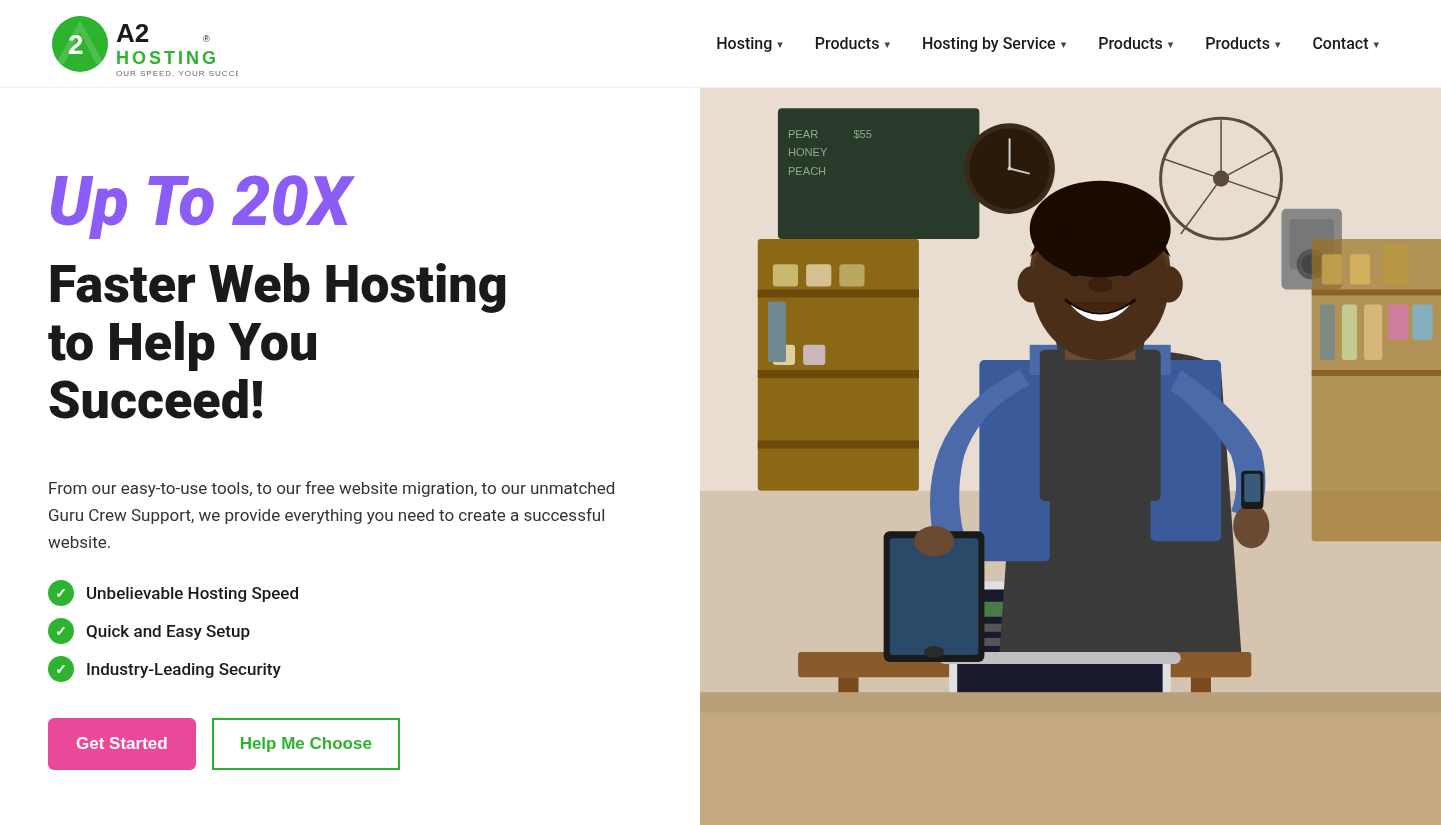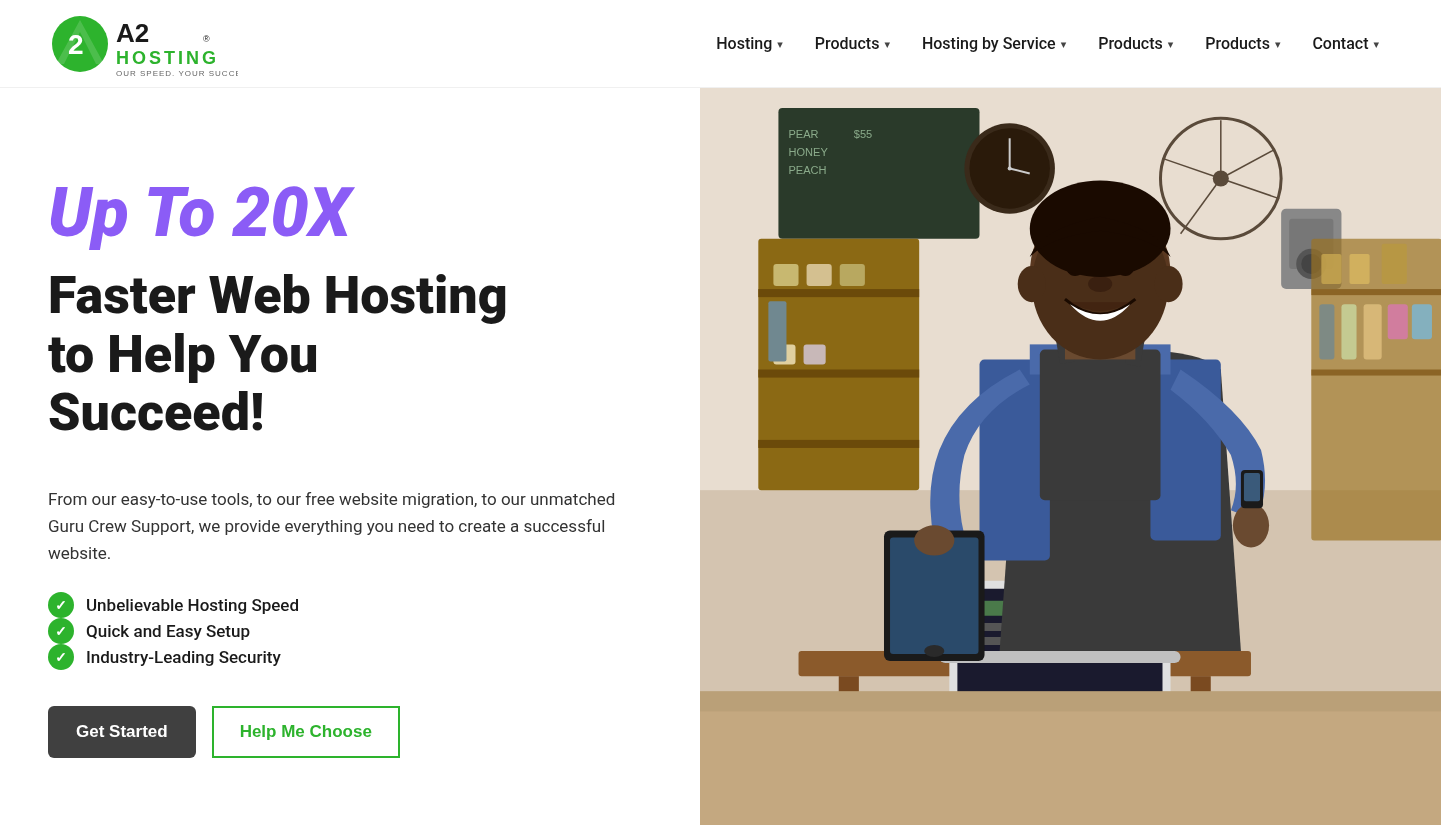--- a/index.html
+++ b/index.html
@@ -92,20 +92,21 @@
       font-size: 17px;
       color: #333;
       line-height: 1.6;
       max-width: 620px;
       margin-bottom: 24px;
     }
     .feature-list {
       list-style: none;
       display: flex;
       flex-direction: column;
+      gap: 12px;
       margin-bottom: 36px;
     }
     .feature-item {
       display: flex;
       align-items: center;
       gap: 12px;
       font-size: 17px;
       color: #1a1a1a;
       font-weight: 500;
     }
@@ -124,21 +125,21 @@
       color: #fff;
       font-size: 14px;
       font-weight: 700;
     }
     .cta-buttons {
       display: flex;
       gap: 16px;
       align-items: center;
     }
     .btn-primary {
-      background: #404040;
+      background: #ec4899;
       color: #fff;
       border: none;
       padding: 16px 28px;
       font-size: 17px;
       font-weight: 700;
       border-radius: 6px;
       cursor: pointer;
       transition: background 0.15s;
     }
     .btn-secondary {

